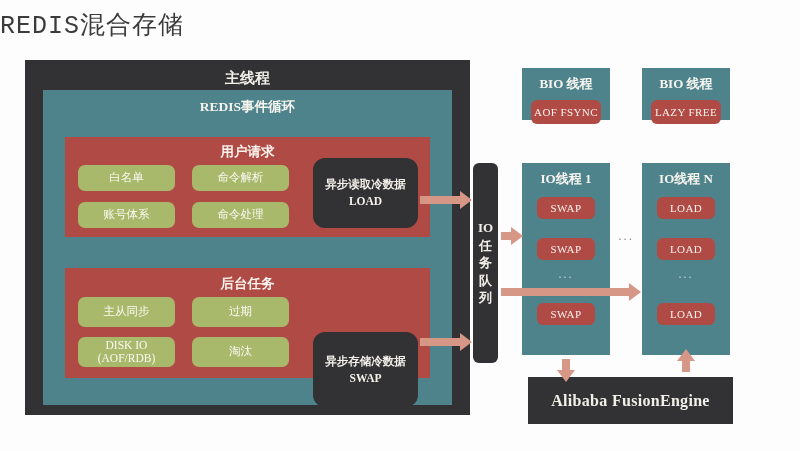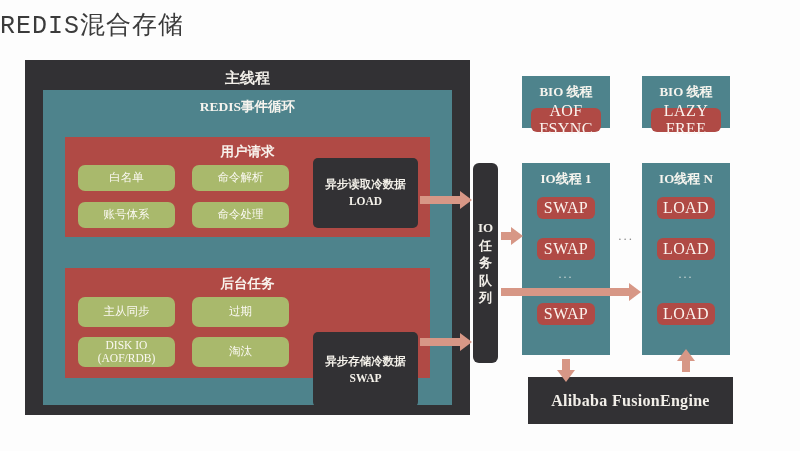--- a/index.html
+++ b/index.html
@@ -58,27 +58,27 @@
     font-size: 11.5px;
   }
   .pill-red {
     background: #b04a45;
     color: #fbf3ee;
     border-radius: 6px;
     display: flex;
     align-items: center;
     justify-content: center;
     text-align: center;
-    font-size: 16px;
+    font-size: 11px;
     letter-spacing: .4px;
   }
   .box-dark {
     background: #323134;
     color: #f4f1ea;
-    border-radius: 5px;
+    border-radius: 12px;
     display: flex;
     align-items: center;
     justify-content: center;
     text-align: center;
     font-size: 11.5px;
     line-height: 1.45;
     font-weight: bold;
   }
   .hdr {
     text-align: center;
@@ -100,21 +100,21 @@
   #bg-task { left: 65px; top: 268px; width: 365px; height: 110px; }
   #bg-task-title { left: 0; top: 7px; }
 
   .ur-pill { width: 97px; height: 26px; }
   .bt-pill { width: 97px; height: 30px; }
 
   #ur-async { left: 313px; top: 158px; width: 105px; height: 70px; }
   #bt-async { left: 313px; top: 292px; width: 105px; height: 75px; margin-top: 40px; }
 
   
-  .bio-box { top: 76px; width: 88px; height: 52px; }
+  .bio-box { top: 68px; width: 88px; height: 52px; }
   #bio-1 { left: 522px; }
   #bio-2 { left: 642px; }
   .bio-title { left: 0; top: 7px; font-size: 13px; }
   .bio-pill { top: 32px; left: 9px; width: 70px; height: 24px; }
 
   
   #io-queue {
     left: 473px; top: 163px; width: 25px; height: 200px;
     display: flex; flex-direction: column;
     align-items: center; justify-content: center;

